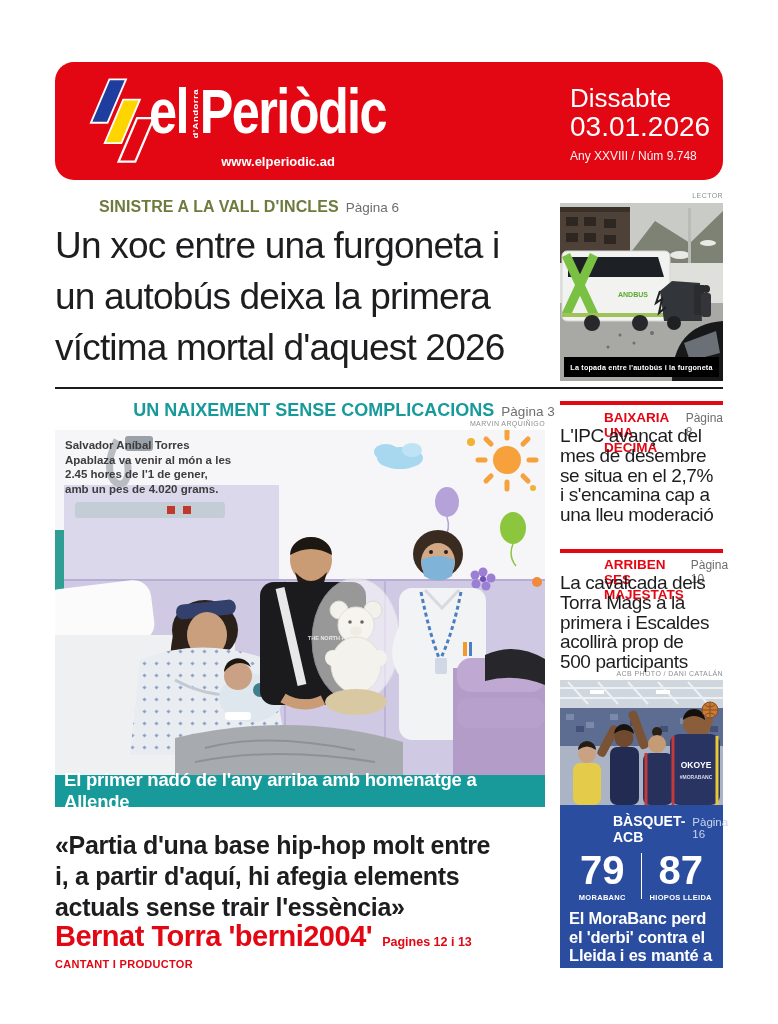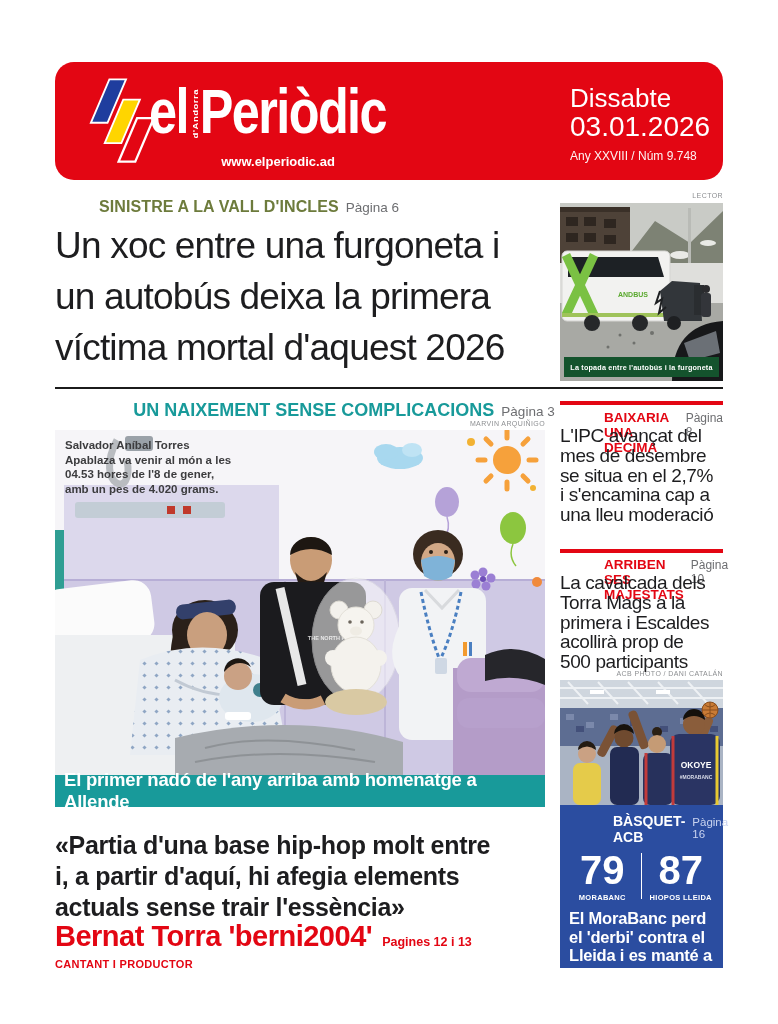--- a/index.html
+++ b/index.html
@@ -33,21 +33,21 @@
   .headline-col{font-size:19px;line-height:19.8px;letter-spacing:-.4px;color:#1d1d1f;font-weight:400;}
   .headline-col span,.headline-xl span{display:block;white-space:nowrap;}
 
   .divider{left:0;top:325px;width:668px;height:2px;background:#1b1b1b;}
   .redrule{width:163px;height:4px;background:#e30613;}
 
   .credit{font-size:7px;color:#8d8f92;letter-spacing:.4px;font-weight:400;}
 
   
   .photo-wrap{overflow:hidden;}
-  .photo-caption-dark{position:absolute;left:4px;right:4px;bottom:4px;height:20px;background:#14532d;color:#fff;
+  .photo-caption-dark{position:absolute;left:4px;right:4px;bottom:4px;height:20px;background:#000000;color:#fff;
     font-size:7.2px;font-weight:700;display:flex;align-items:center;justify-content:center;letter-spacing:.2px;}
   .photo-note{position:absolute;left:10px;top:8px;color:#3c3c3e;font-size:11.5px;font-weight:700;line-height:14.5px;}
   .photo-note span{display:block;white-space:nowrap;}
   .caption-teal{left:0;top:713px;width:490px;height:32px;background:#189a9a;color:#fff;font-weight:700;
     font-size:18.5px;display:flex;align-items:center;padding-left:9px;box-sizing:border-box;letter-spacing:-.2px;}
 
   
   .bluebox{left:505px;top:743px;width:163px;height:163px;background:#2b4da0;color:#fff;box-sizing:border-box;padding:8px 9px;}
   .bb-kicker{font-size:14px;font-weight:700;}
   .bb-page{font-size:11.5px;color:#c9d3ef;font-weight:400;}
@@ -283,21 +283,21 @@
         <rect x="402" y="228" width="88" height="34" rx="14" fill="#bfa9d2"></rect>
         <rect x="402" y="268" width="88" height="30" rx="12" fill="#b7a0cc"></rect>
         <path d="M430 225 q30 -14 60 4 l0 26 q-30 -12 -60 -4 Z" fill="#26262b"></path>
       </g>
       <path d="M120 308 Q240 280 348 312 L348 345 L120 345 Z" fill="#a7abb0"></path>
       <path d="M150 318 q60 -16 150 2 M140 332 q80 -16 180 0" stroke="#8e9296" stroke-width="2" fill="none"></path>
     </svg>
     <div class="photo-note">
       <span>Salvador Aníbal Torres</span>
       <span>Apablaza va venir al món a les</span>
-      <span>04.53 hores de l'8 de gener,</span>
+      <span>2.45 hores de l'1 de gener,</span>
       <span>amb un pes de 4.020 grams.</span>
     </div>
   </div>
   <div class="abs caption-teal">El primer nadó de l'any arriba amb homenatge a Allende</div>
 
   <div class="abs redrule" style="left:505px;top:339px;"></div>
   <div class="abs kicker-row" style="left:505px;top:348px;">
     <span class="kicker kicker-red">BAIXARIA UNA DÈCIMA</span>
     <span class="pageref-sm">Pàgina 8</span>
   </div>

